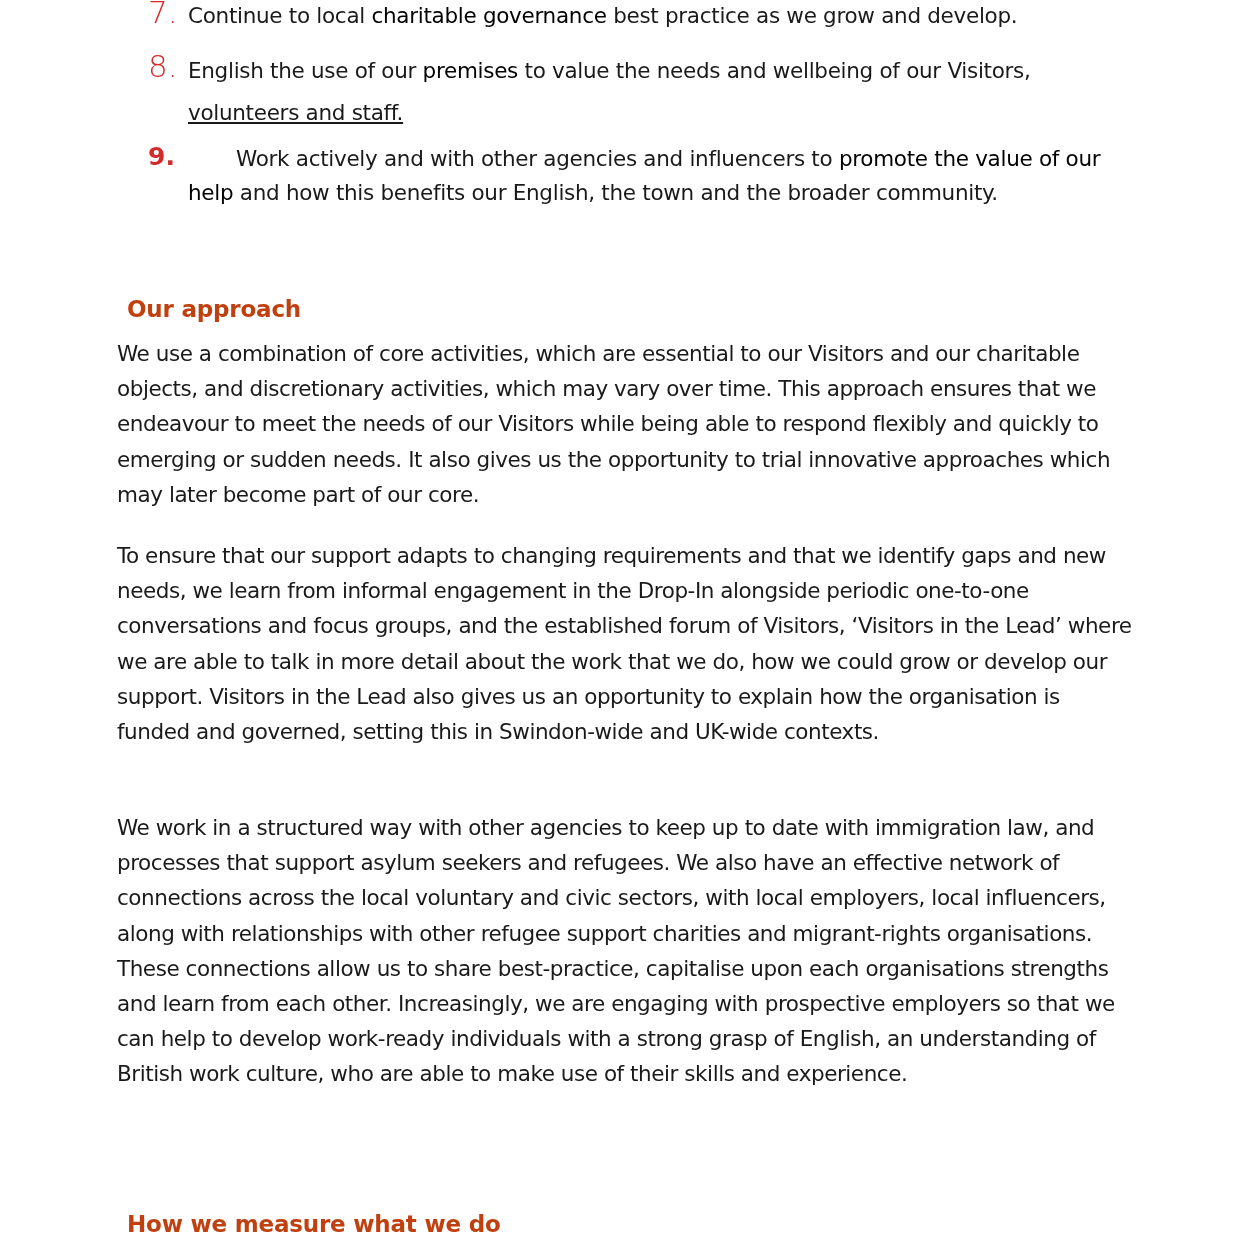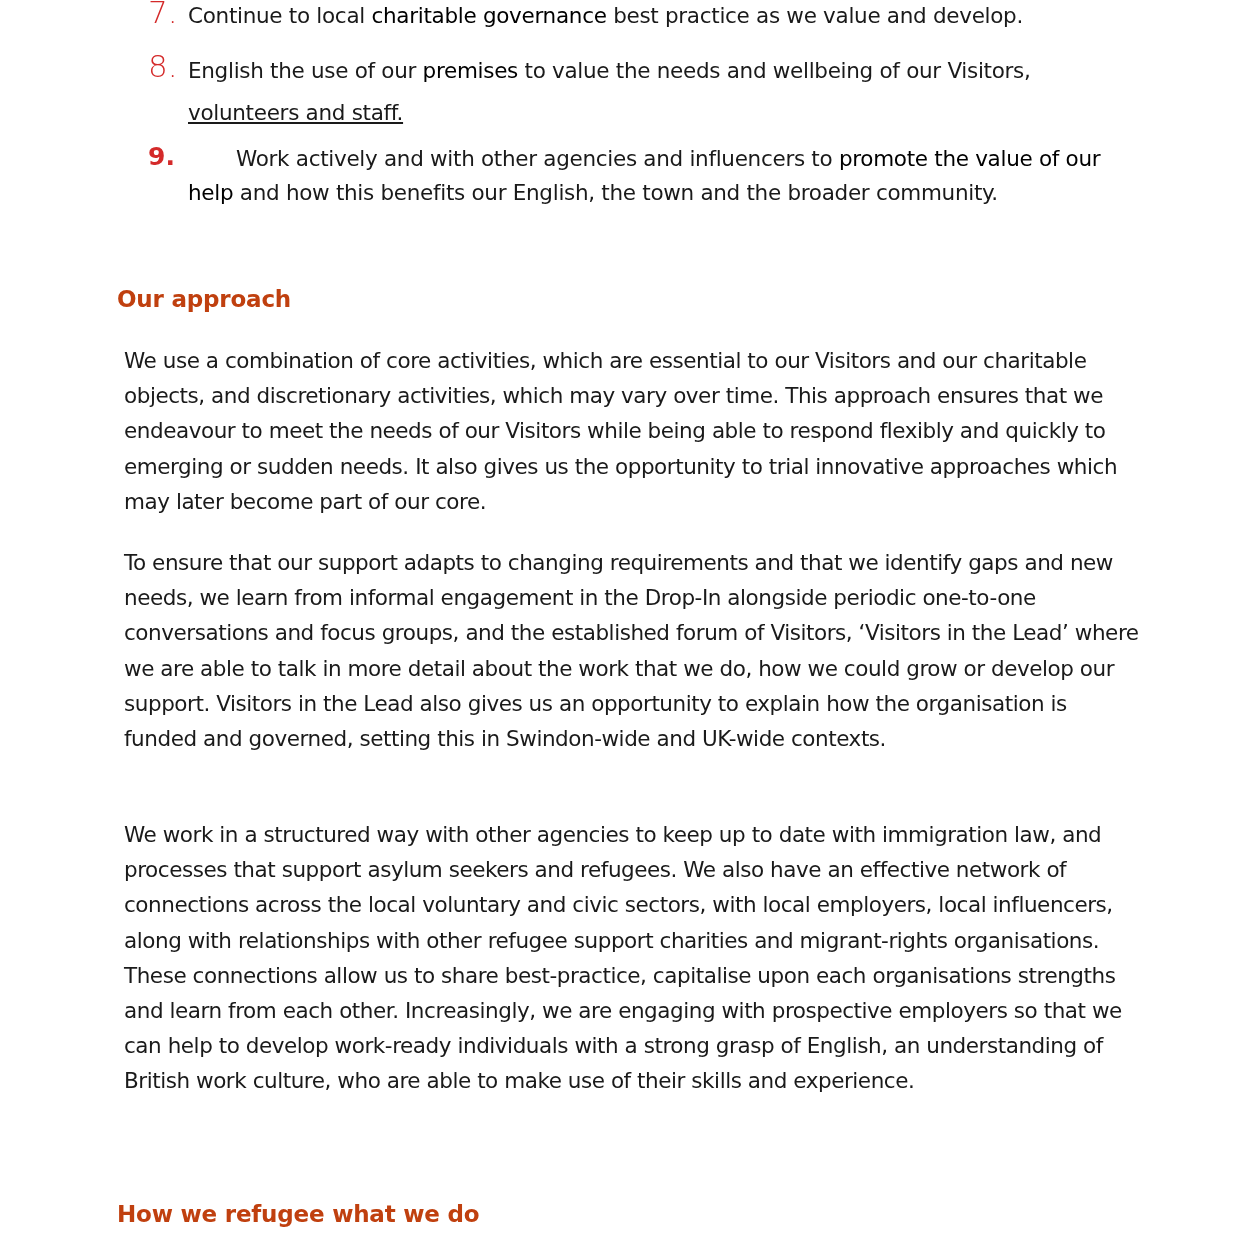--- a/index.html
+++ b/index.html
@@ -45,56 +45,56 @@
       color: #1a1a1a;
     }
     .list-text b { font-weight: normal; color: #000; }
     .heading {
       position: absolute;
       left: 113px;
       font-size: 23px;
       font-weight: bold;
       color: #c0400f;
       letter-spacing: -0.2px;
-      margin: 4px;
+      margin: 14px;
     }
     .para {
       position: absolute;
       left: 113px;
       width: 1020px;
       font-size: 21.5px;
       line-height: 35.2px;
       letter-spacing: -0.45px;
       color: #1a1a1a;
-      margin: 11px;
+      margin: 4px;
     }
   </style>
 </head>
 <body>
 
 <div class="page">
 
   <div class="list-item" style="top:0px;">
     <span class="list-num thin" style="top:-6px;">7.</span>
-    <div class="list-text" style="top:3px;"><span>Continue to local </span><b>charitable governance</b><span> best practice as we value and develop.</span></div>
+    <div class="list-text" style="top:3px;"><span>Continue to local </span><b>charitable governance</b><span> best practice as we grow and develop.</span></div>
   </div>
 
   <div class="list-item" style="top:53px;">
     <span class="list-num thin" style="top:-5px;">8.</span>
     <div class="list-text" style="top:5px;"><span>English the use of our </span><b>premises</b><span> to value the needs and wellbeing of our Visitors,</span></div>
     <div class="list-text" style="top:47px;text-decoration:underline;">volunteers and staff.</div>
   </div>
 
   <div class="list-item" style="top:143px;">
     <span class="list-num bold" style="top:-1px;">9.</span>
     <div class="list-text" style="top:3px;margin-left:48px;"><span>Work actively and with other agencies and influencers to </span><b>promote the value of our</b></div>
     <div class="list-text" style="top:37px;"><b>help</b><span> and how this benefits our English, the town and the broader community.</span></div>
   </div>
 
   <h2 class="heading" style="top:282px;">Our approach</h2>
 
   <p class="para" style="top:332px;">We use a combination of core activities, which are essential to our Visitors and our charitable objects, and discretionary activities, which may vary over time. This approach ensures that we endeavour to meet the needs of our Visitors while being able to respond flexibly and quickly to emerging or sudden needs. It also gives us the opportunity to trial innovative approaches which may later become part of our core.</p>
   <p class="para" style="top:534px;">To ensure that our support adapts to changing requirements and that we identify gaps and new needs, we learn from informal engagement in the Drop-In alongside periodic one-to-one conversations and focus groups, and the established forum of Visitors, ‘Visitors in the Lead’ where we are able to talk in more detail about the work that we do, how we could grow or develop our support. Visitors in the Lead also gives us an opportunity to explain how the organisation is funded and governed, setting this in Swindon-wide and UK-wide contexts.</p>
   <p class="para" style="top:806px;">We work in a structured way with other agencies to keep up to date with immigration law, and processes that support asylum seekers and refugees. We also have an effective network of connections across the local voluntary and civic sectors, with local employers, local influencers, along with relationships with other refugee support charities and migrant-rights organisations. These connections allow us to share best-practice, capitalise upon each organisations strengths and learn from each other. Increasingly, we are engaging with prospective employers so that we can help to develop work-ready individuals with a strong grasp of English, an understanding of British work culture, who are able to make use of their skills and experience.</p>
 
-  <h2 class="heading" style="top:1197px;">How we refugee what we do</h2>
+  <h2 class="heading" style="top:1197px;">How we measure what we do</h2>
 
 </div>
 
 </body></html>

